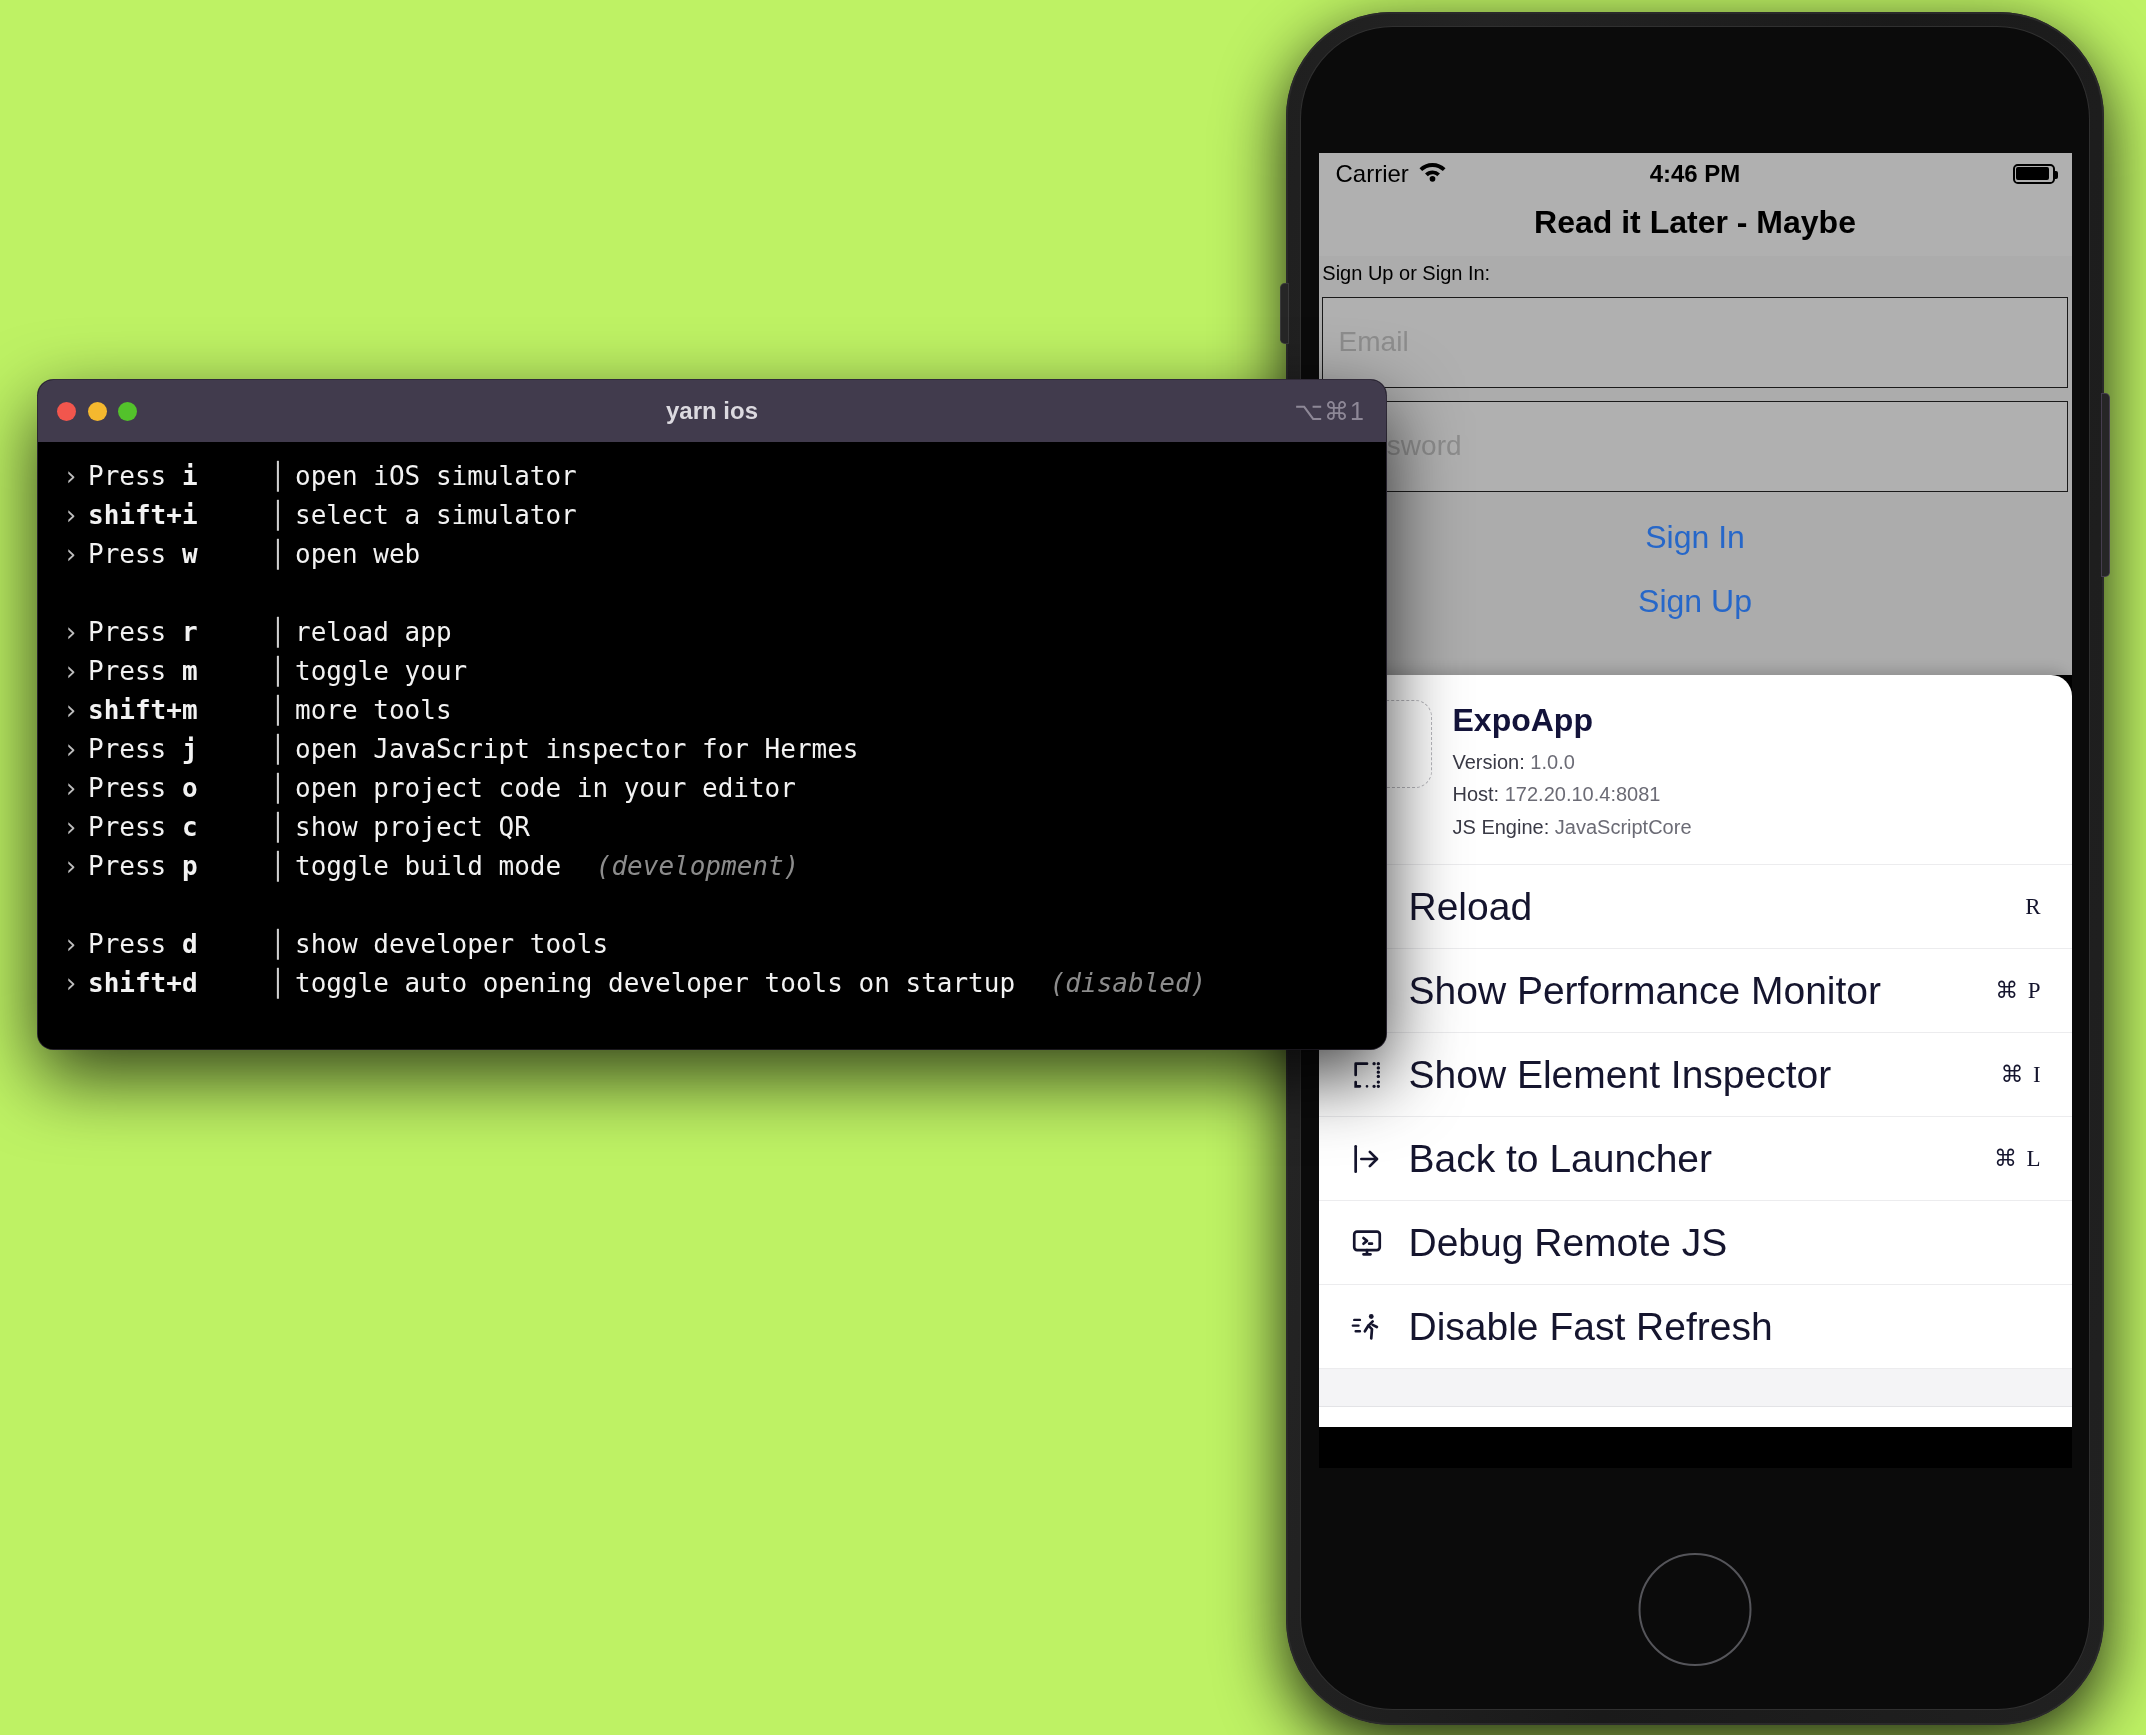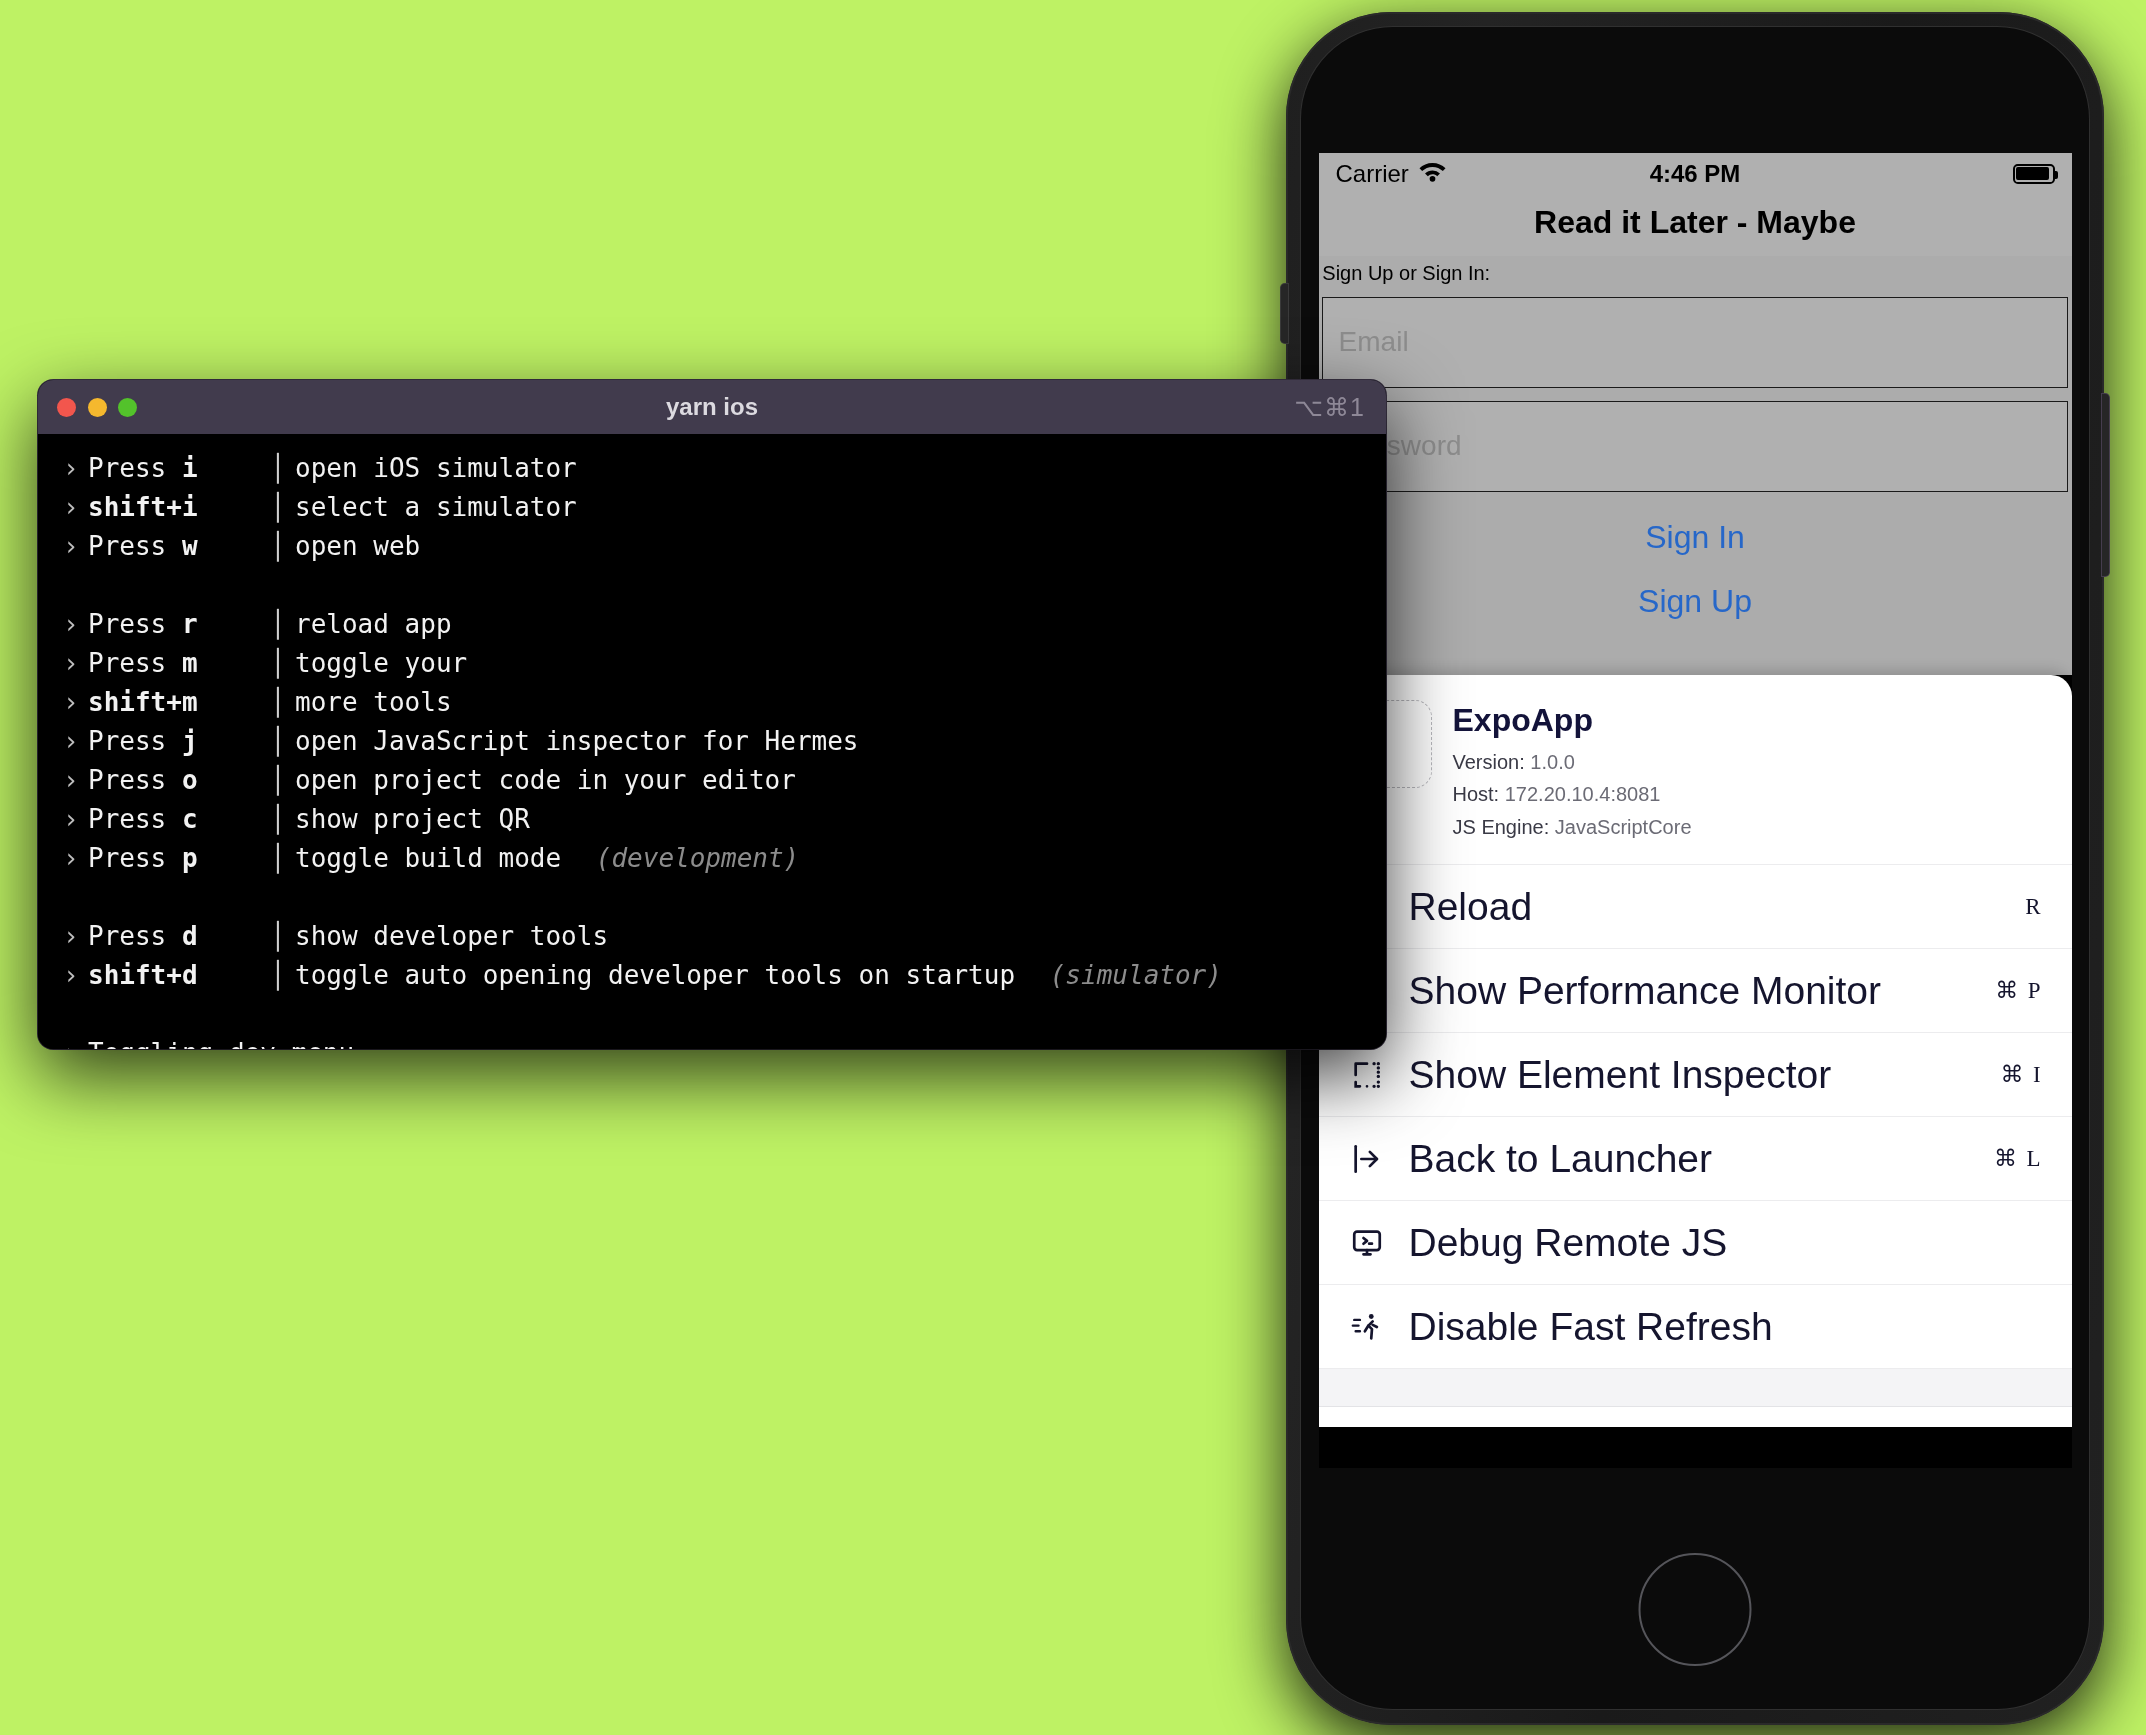--- a/index.html
+++ b/index.html
@@ -106,21 +106,21 @@
 
   
   #terminal {
     position: absolute; left: 38px; top: 380px;
     width: 1348px; height: 669px;
     border-radius: 15.3px; overflow: hidden;
     box-shadow: 0 27px 76px rgba(0,0,0,.75), 0 0 0 1px #3a3344;
     background: #000;
   }
   .term-title {
-    height: 54px; background:#413b4d; position:relative;
+    height: 62px; background:#413b4d; position:relative;
     display:flex; align-items:center;
   }
   .lights { display:flex; gap: 11.5px; padding-left: 19px; }
   .light { width: 19px; height: 19px; border-radius:50%; }
   .l-red{ background:#f2564d; } .l-yellow{ background:#f5b82e; } .l-green{ background:#53c22b; }
   .term-name {
     position:absolute; left:0; right:0; text-align:center;
     color:#dcdae0; font-size:24px; font-weight:700; pointer-events:none;
   }
   .term-shortcut {
@@ -313,21 +313,21 @@
       <div class="t-line"><span class="t-chev">›</span><span class="t-key">Press <b>m</b></span><span class="t-bar">│</span><span class="t-desc">toggle your</span></div>
       <div class="t-line"><span class="t-chev">›</span><span class="t-key"><b>shift+m</b></span><span class="t-bar">│</span><span class="t-desc">more tools</span></div>
       <div class="t-line"><span class="t-chev">›</span><span class="t-key">Press <b>j</b></span><span class="t-bar">│</span><span class="t-desc">open JavaScript inspector for Hermes</span></div>
       <div class="t-line"><span class="t-chev">›</span><span class="t-key">Press <b>o</b></span><span class="t-bar">│</span><span class="t-desc">open project code in your editor</span></div>
       <div class="t-line"><span class="t-chev">›</span><span class="t-key">Press <b>c</b></span><span class="t-bar">│</span><span class="t-desc">show project QR</span></div>
       <div class="t-line"><span class="t-chev">›</span><span class="t-key">Press <b>p</b></span><span class="t-bar">│</span><span class="t-desc">toggle build mode </span><span class="t-dim">(development)</span></div>
 
       <div class="t-blank"></div>
 
       <div class="t-line"><span class="t-chev">›</span><span class="t-key">Press <b>d</b></span><span class="t-bar">│</span><span class="t-desc">show developer tools</span></div>
-      <div class="t-line"><span class="t-chev">›</span><span class="t-key"><b>shift+d</b></span><span class="t-bar">│</span><span class="t-desc">toggle auto opening developer tools on startup </span><span class="t-dim">(simulator)</span></div>
+      <div class="t-line"><span class="t-chev">›</span><span class="t-key"><b>shift+d</b></span><span class="t-bar">│</span><span class="t-desc">toggle auto opening developer tools on startup </span><span class="t-dim">(disabled)</span></div>
 
       <div class="t-blank"></div>
 
       <div class="t-line"><span class="t-chev">›</span><span class="t-desc">Toggling dev menu</span></div>
 
     </div>
   </div>
 
 </div>
 

